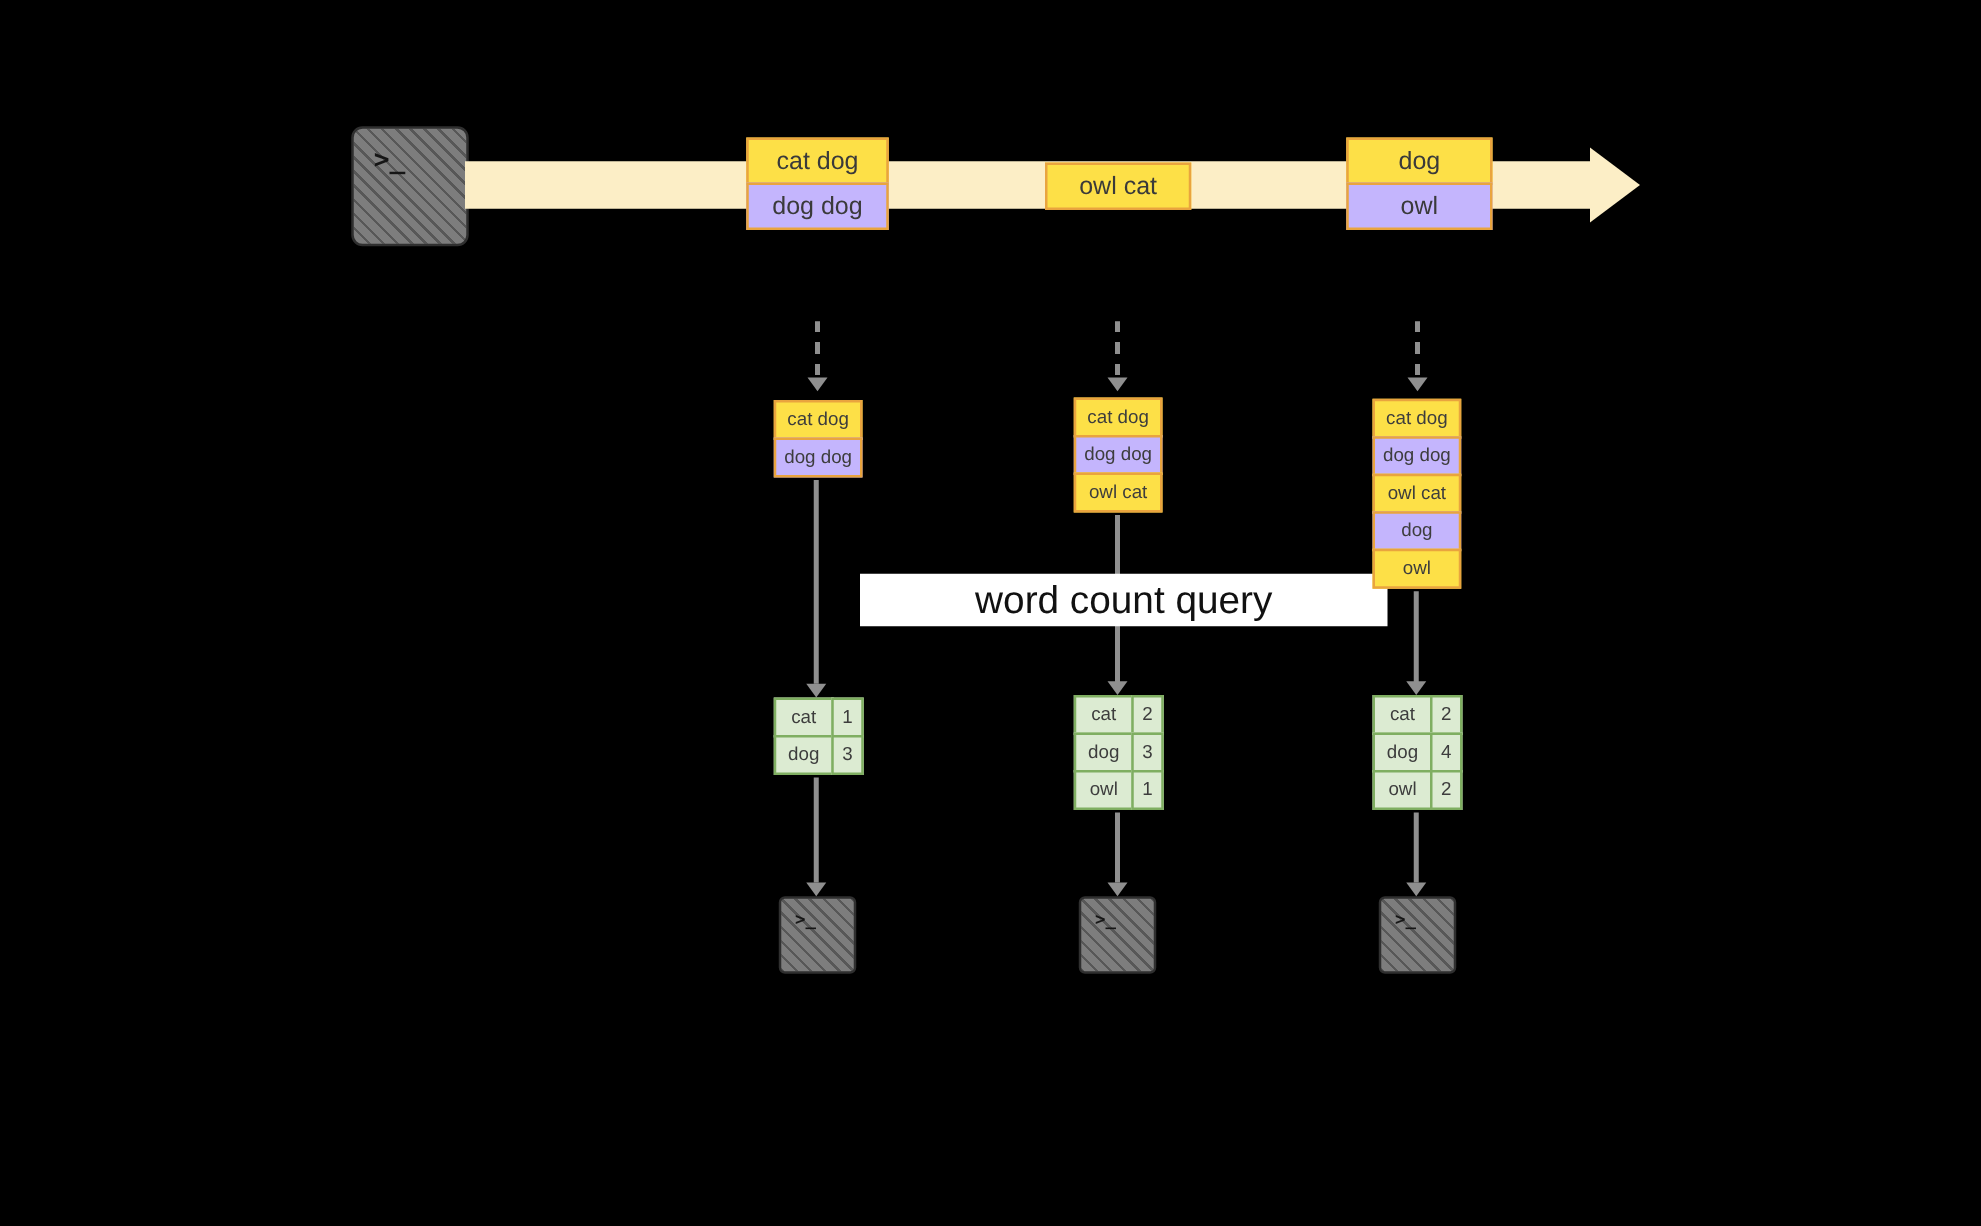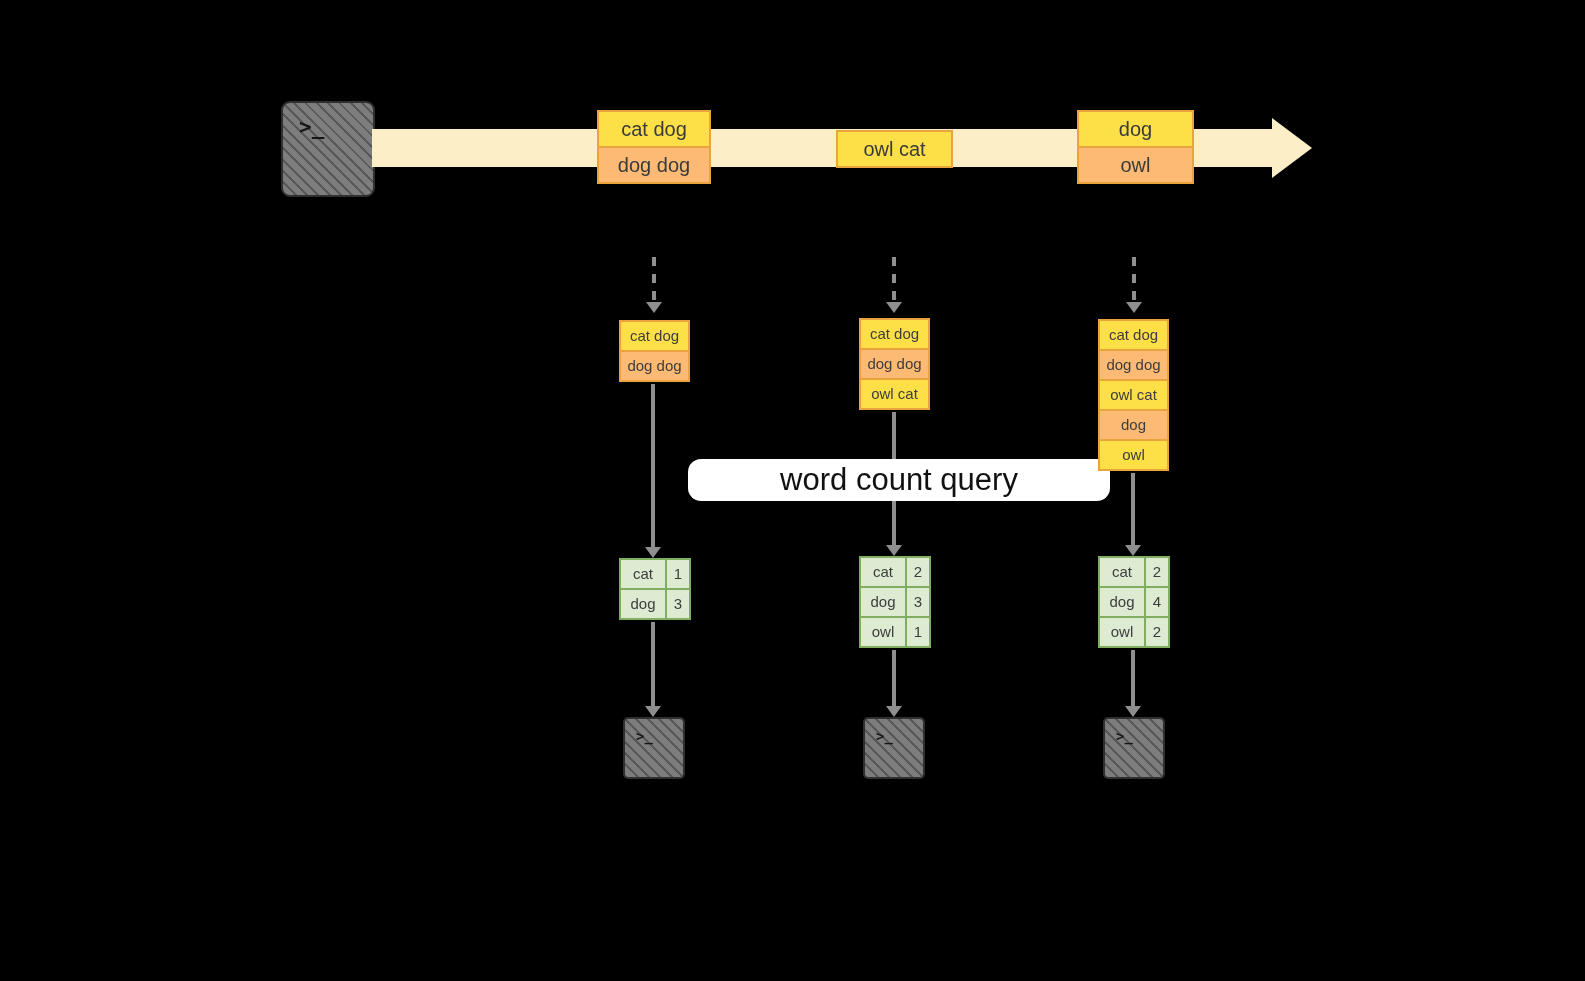--- a/index.html
+++ b/index.html
@@ -44,21 +44,21 @@
   .batch{position:absolute;z-index:2;}
   .tl-row{
     box-sizing:border-box;
     border:2px solid #e9a43e;
     height:38px;line-height:34px;
     text-align:center;
     font-size:20px;color:#3a3a3a;
   }
   .tl-row + .tl-row{margin-top:-2px;}
   .fill-a{background:#fde047;}
-  .fill-b{background:#fdba74;}
+  .fill-b{background:#c4b5fd;}
 
   
   .vdash{
     position:absolute;width:4px;z-index:1;
     background:repeating-linear-gradient(to bottom,#8f8f8f 0 9px, transparent 9px 17px);
   }
   .vline{position:absolute;width:4px;background:#8f8f8f;z-index:1;}
   .ahead{
     position:absolute;width:0;height:0;z-index:1;
     border-left:8px solid transparent;
@@ -75,21 +75,21 @@
     text-align:center;
     font-size:15px;color:#3d3d3d;
   }
   .stack-row + .stack-row{margin-top:-2px;}
 
   
   .banner{
     position:absolute;z-index:3;
     background:#ffffff;
     display:flex;align-items:center;justify-content:center;
-    font-size:31px;color:#111111;border-radius:13px;
+    font-size:31px;color:#111111;
   }
 
   
   .gtable{position:absolute;z-index:2;}
   .g-row{display:flex;justify-content:center;}
   .g-row + .g-row{margin-top:-2px;}
   .g-cell{
     box-sizing:border-box;
     border:2px solid #7fae61;
     background:#dcebd2;

